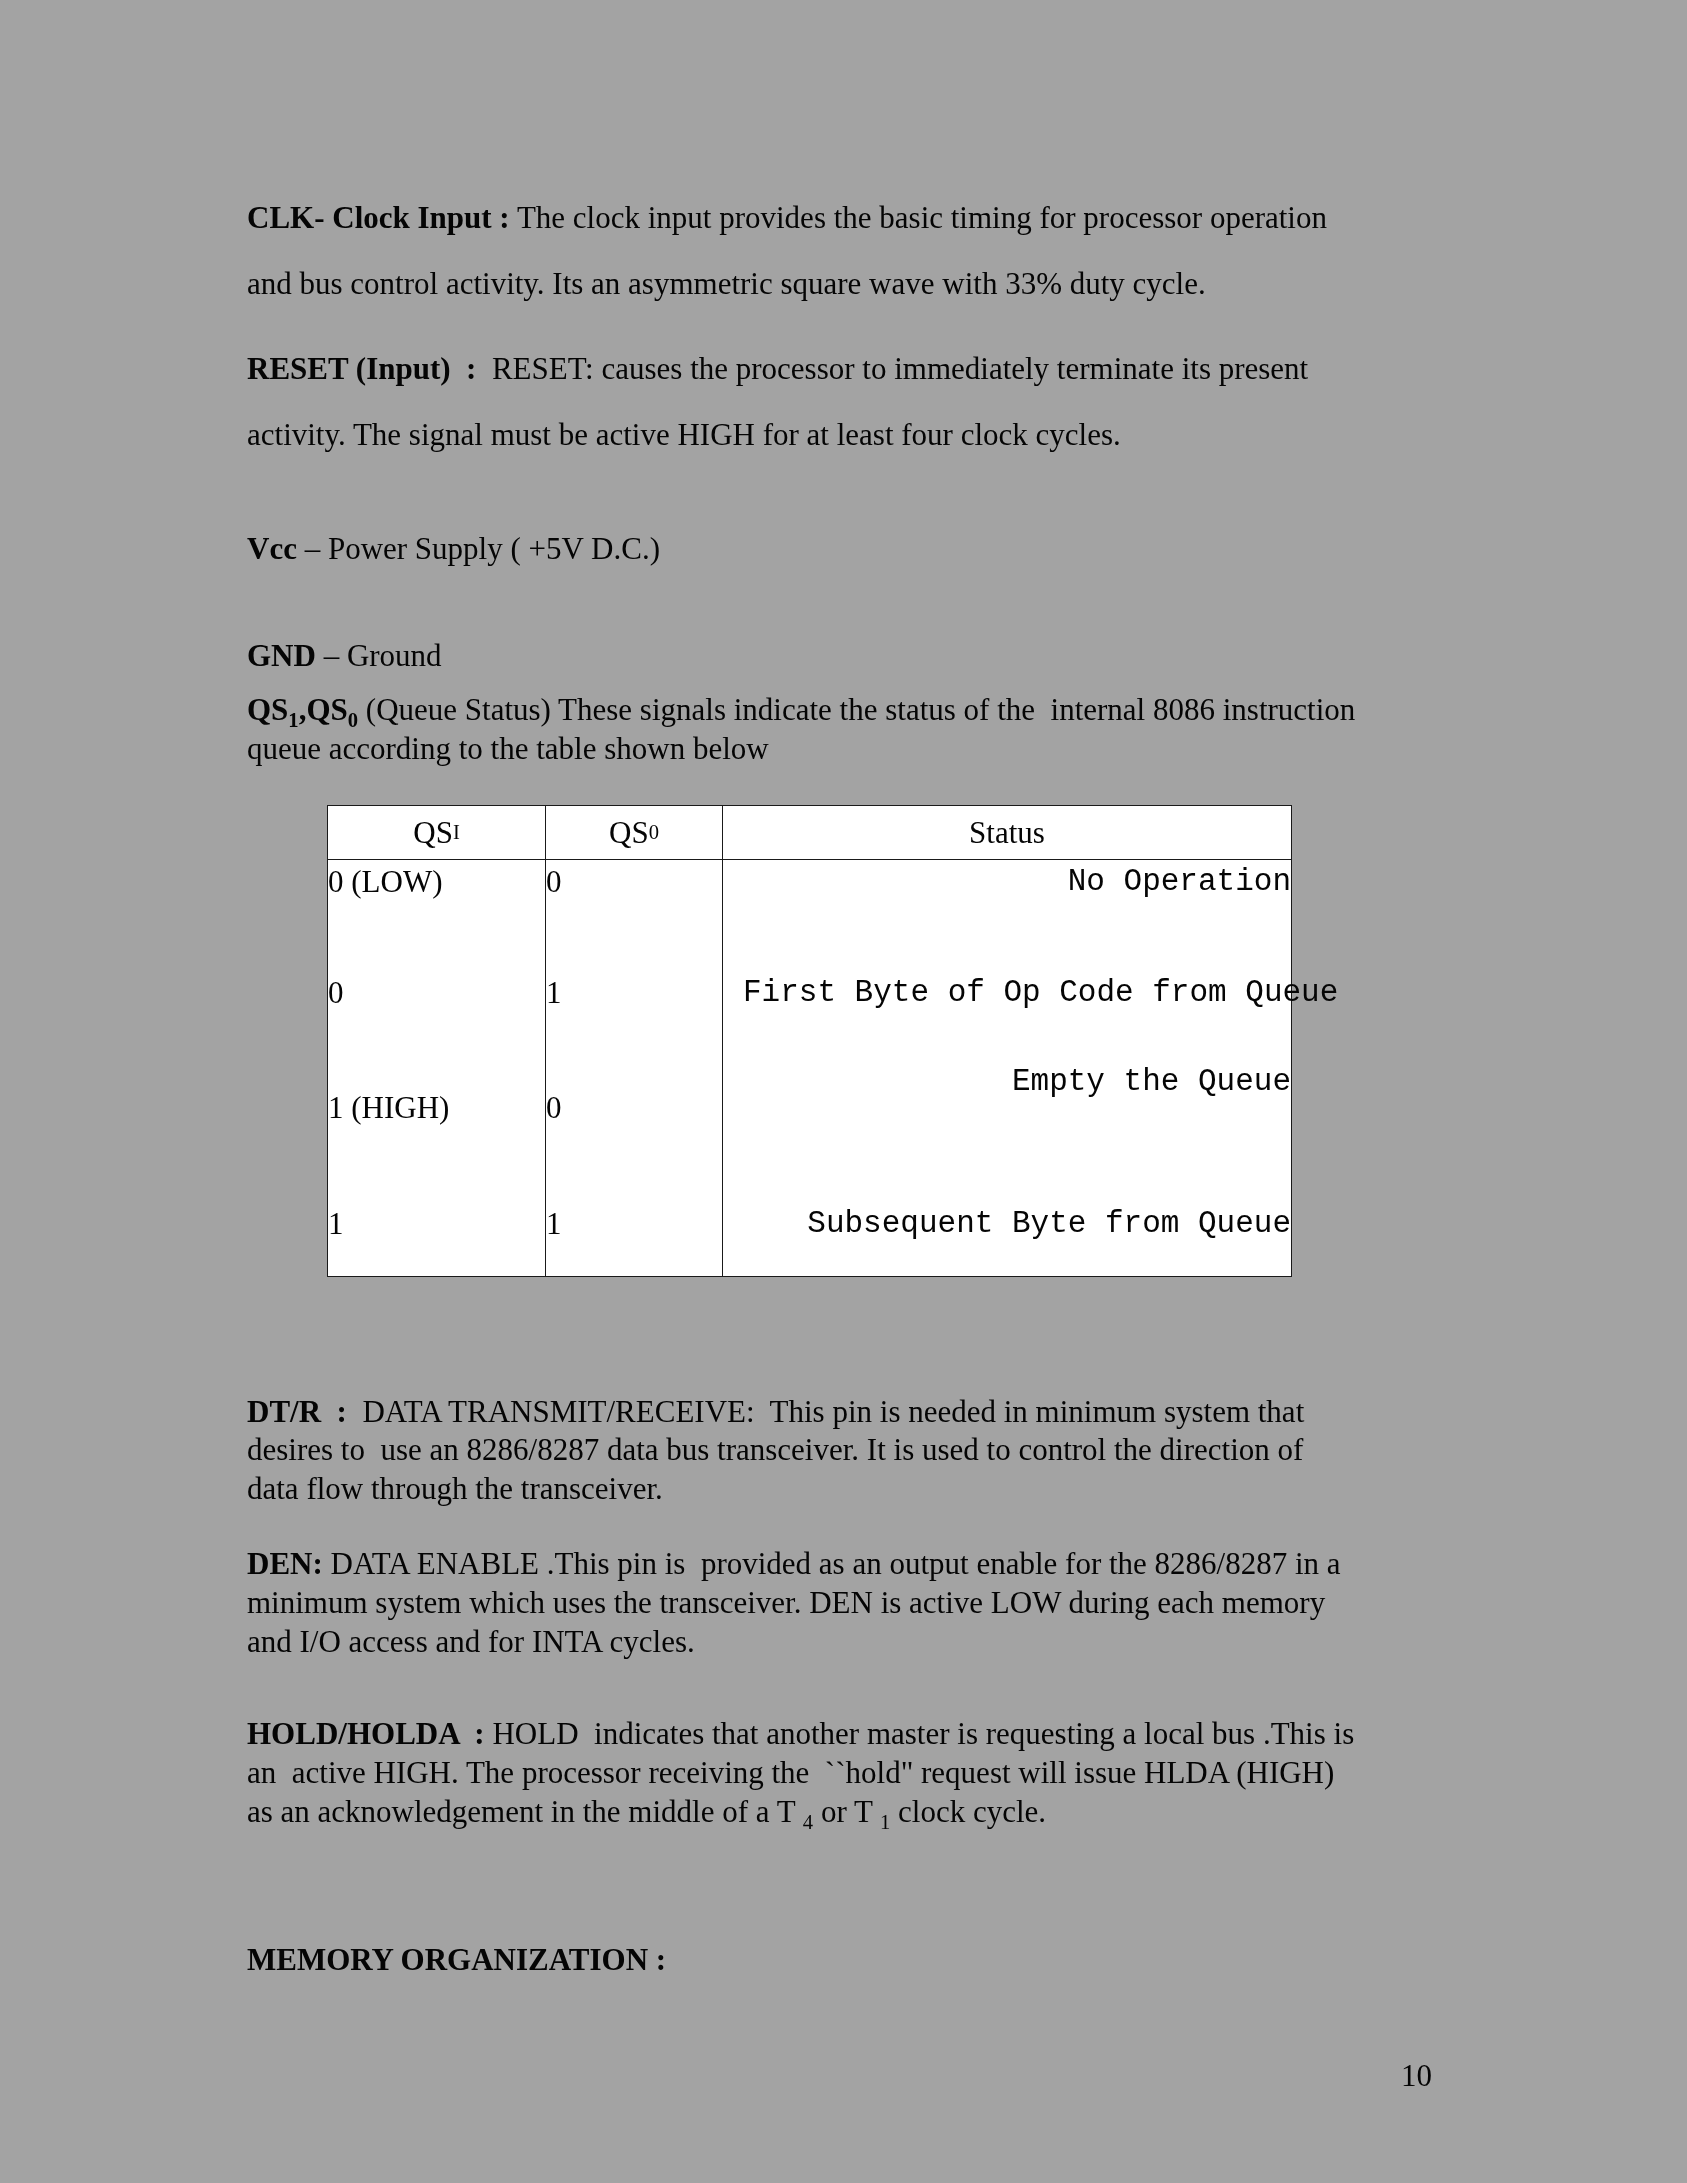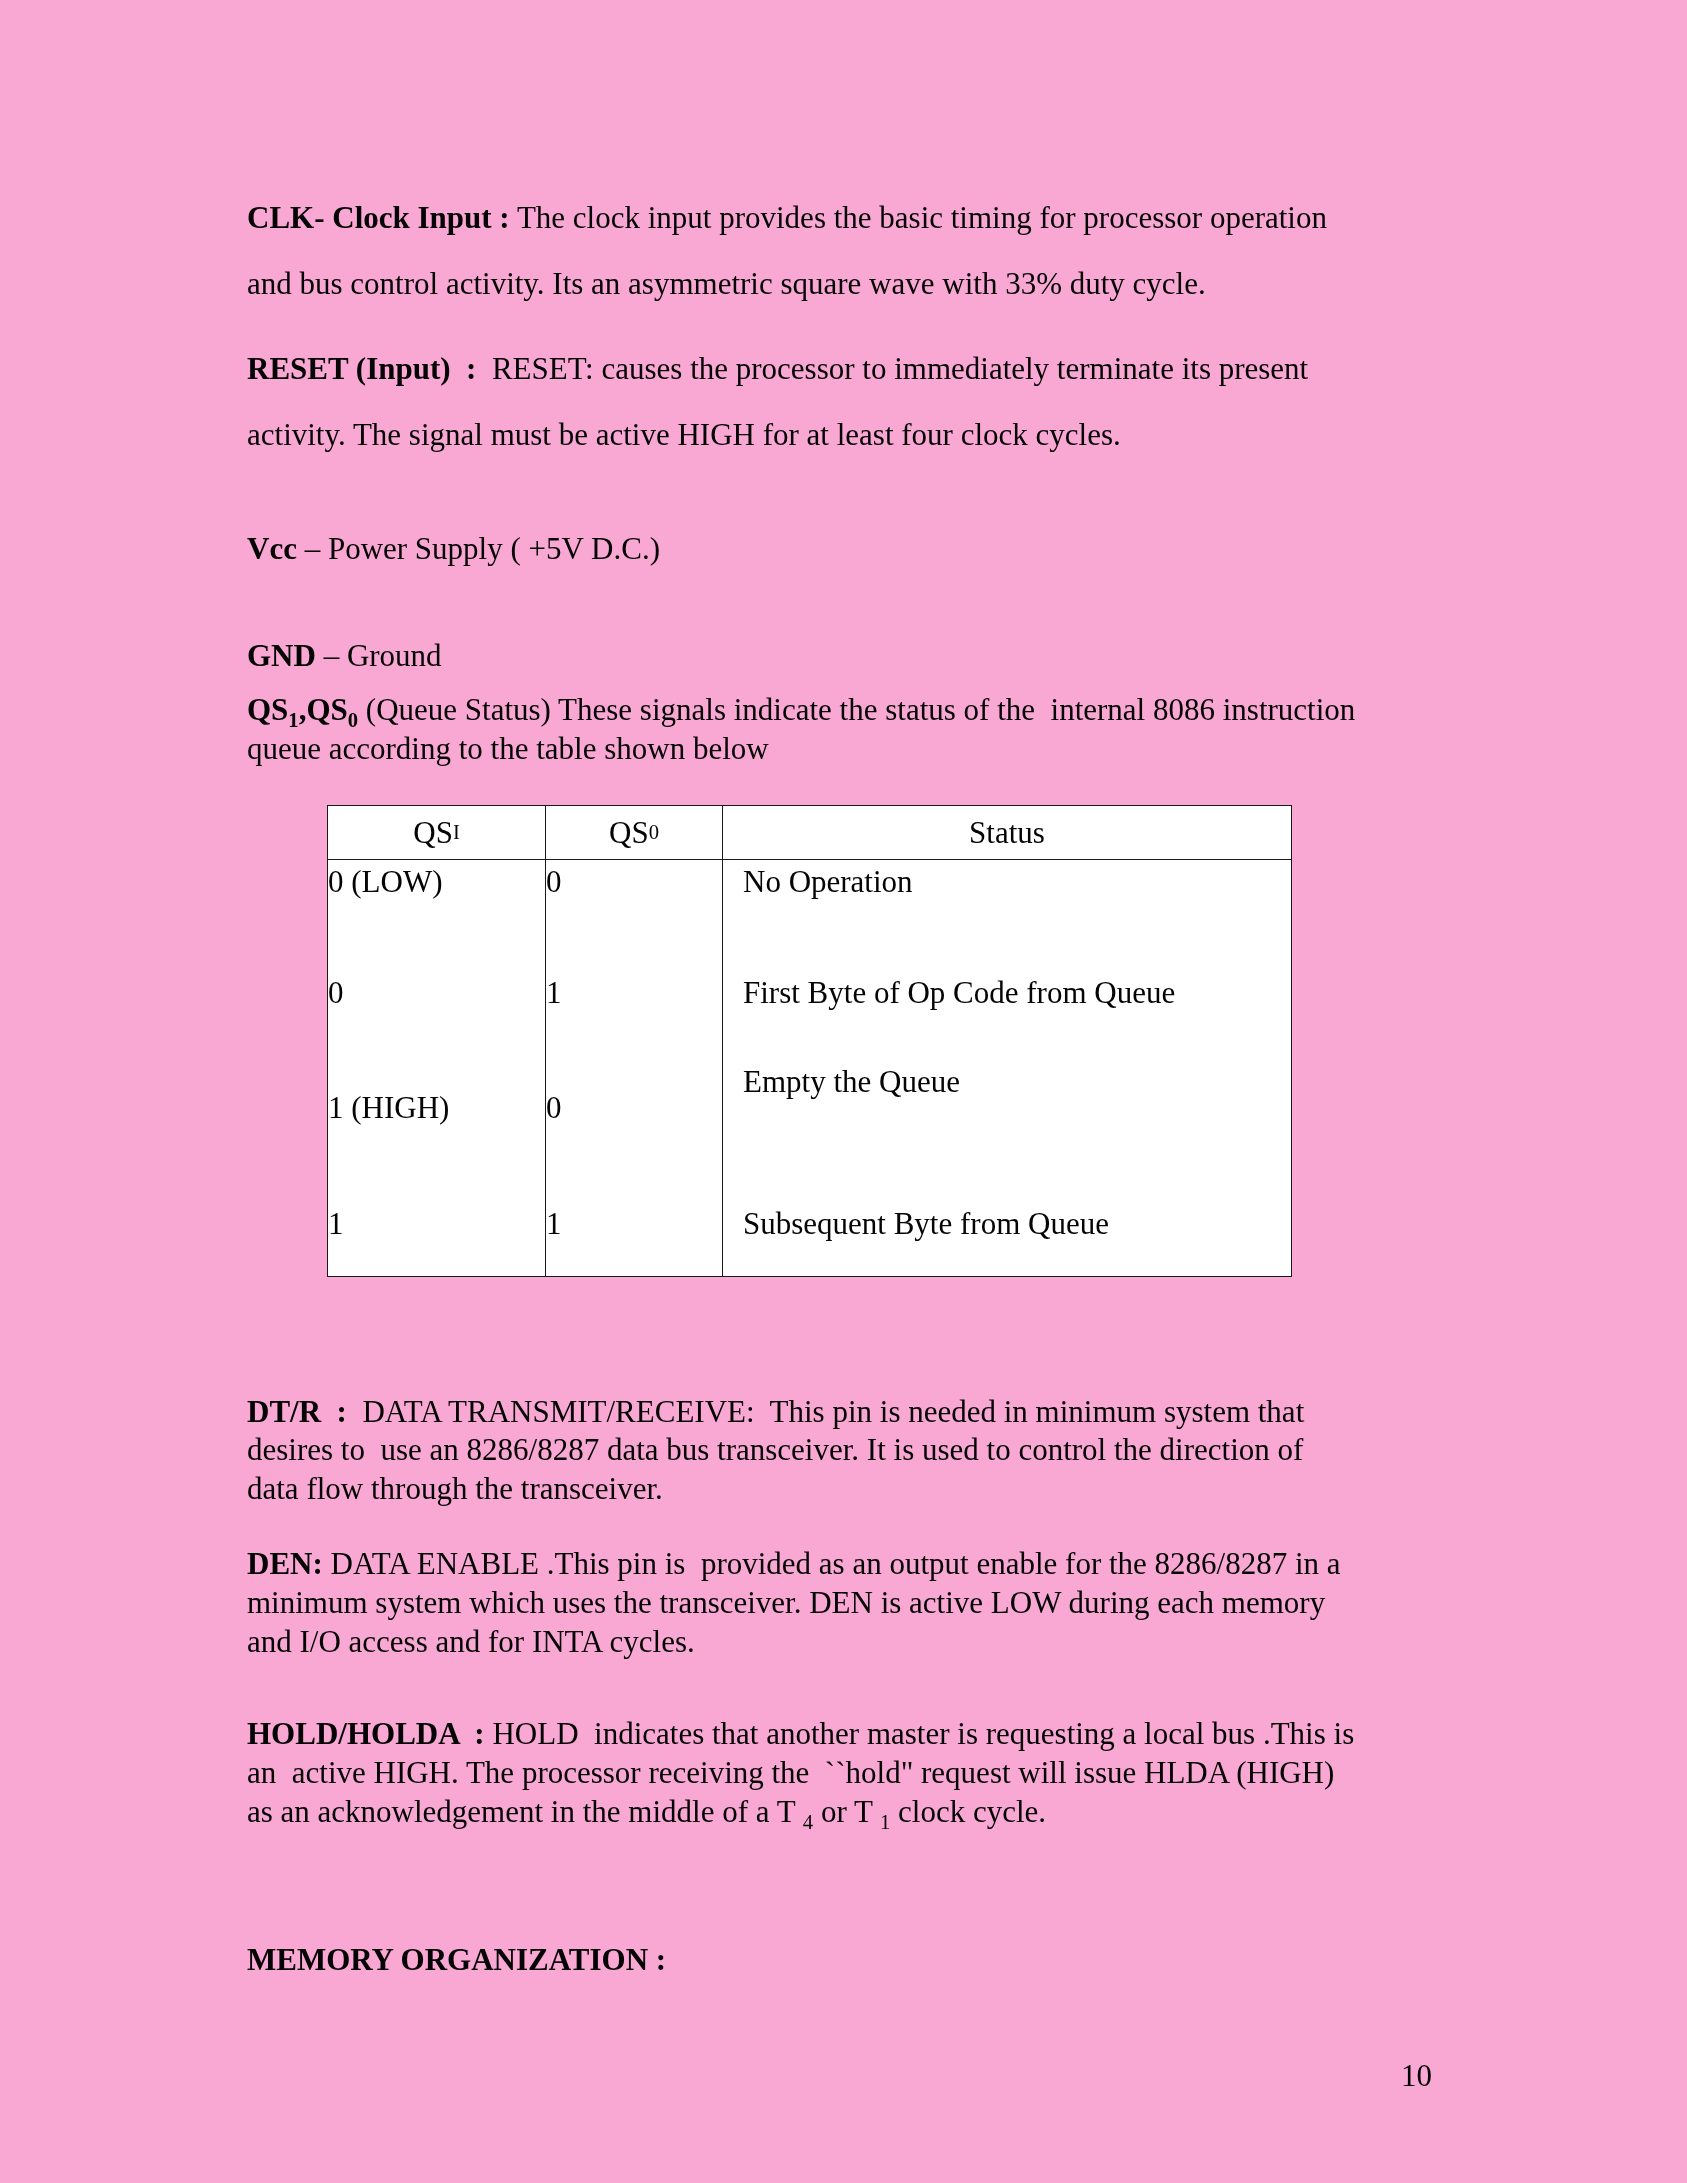--- a/index.html
+++ b/index.html
@@ -1,19 +1,19 @@
 <!DOCTYPE html>
 <html style="font-size:13px"><head>
 <meta charset="utf-8">
 <style>
   html,body{margin:0;padding:0;background:#e8e8e8;}
   .page{
     position:relative;
     width:1687px;height:2183px;
-    background:#f9a8d4;
+    background:#a3a3a3;
     color:#050505;
     font-family:"Liberation Serif","DejaVu Serif",serif;
     overflow:hidden;
     margin:0 auto;
   }
   .ln{
     position:absolute;
     left:247px;
     font-size:31px;
     line-height:1;
@@ -62,21 +62,21 @@
   .bc{
     position:relative;
     box-sizing:border-box;height:100%;
   }
   .bc.c1,.bc.c2{border-right:1.6px solid #1a1a1a;}
   .cl{
     position:absolute;left:0;right:0;
     text-align:left;
     line-height:1;white-space:pre;
   }
-  .bc.c3 .cl{text-align:left;padding-left:20px;}
+  .bc.c3 .cl{text-align:right;padding-left:20px;font-family:Liberation Mono, monospace;}
 </style>
 </head>
 <body>
 
 <div class="page">
 
   <div class="ln" style="top:202px"><b>CLK- Clock Input :</b><span> The clock input provides the basic timing for processor operation</span></div>
   <div class="ln" style="top:268px">and bus control activity. Its an asymmetric square wave with 33% duty cycle.</div>
 
   <div class="ln" style="top:353px"><b>RESET (Input)  :</b><span>  RESET: causes the processor to immediately terminate its present</span></div>

